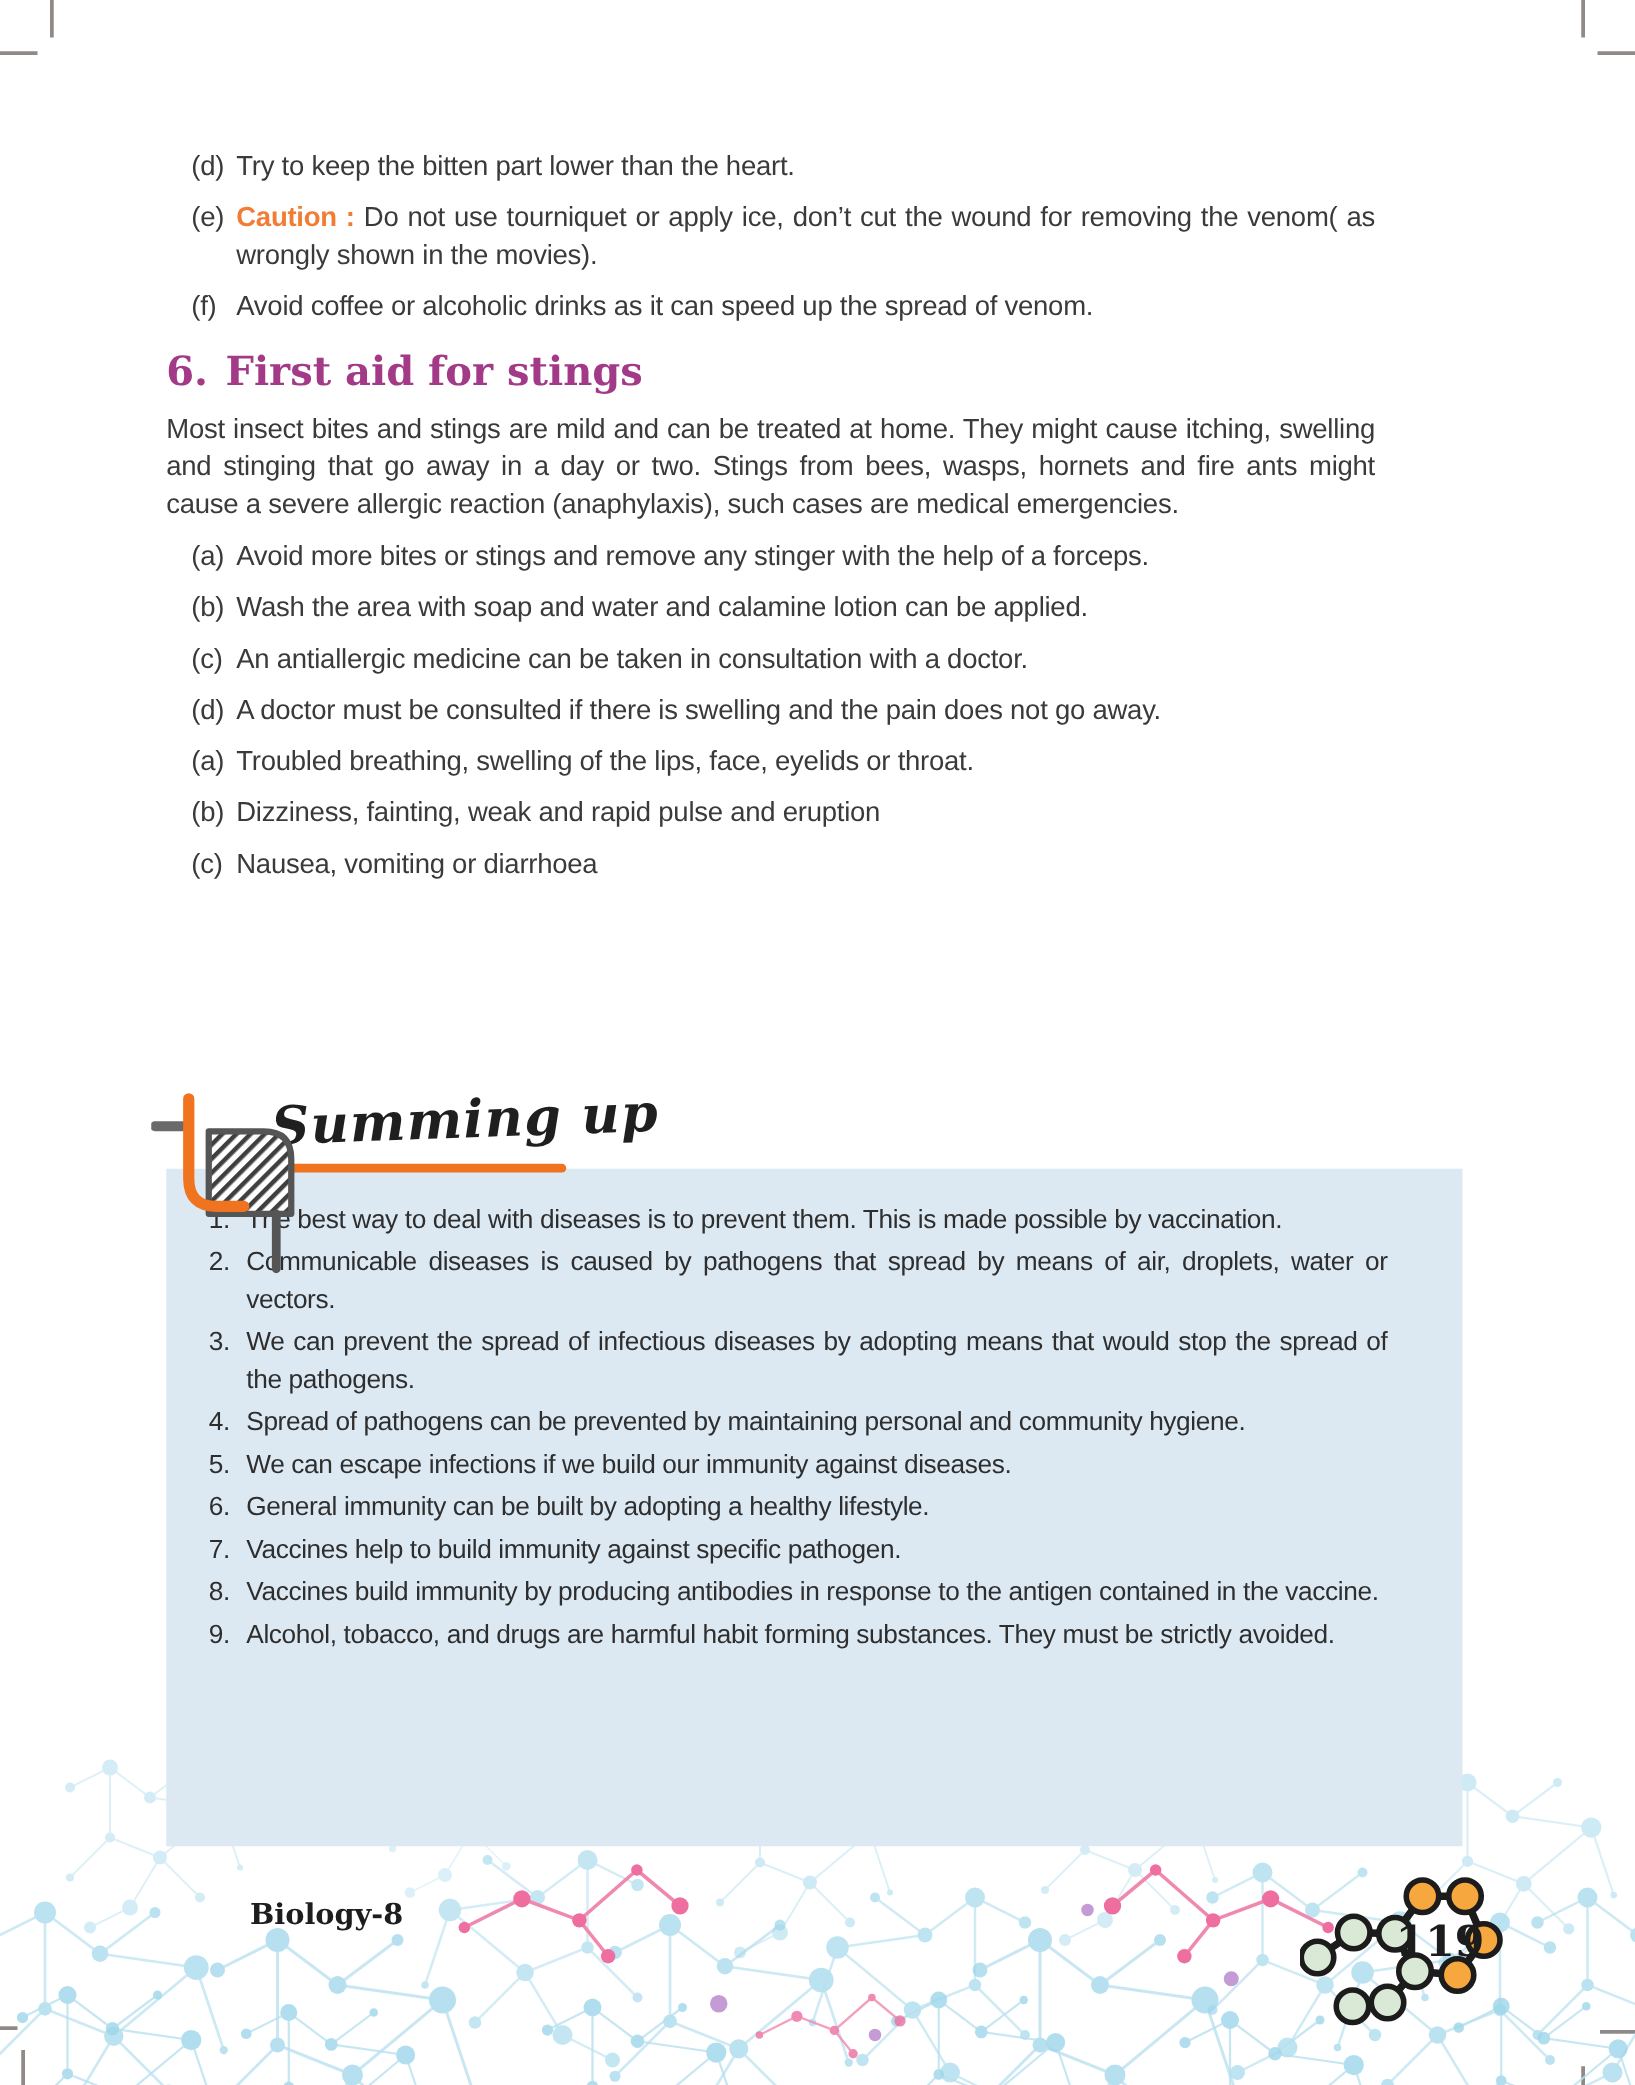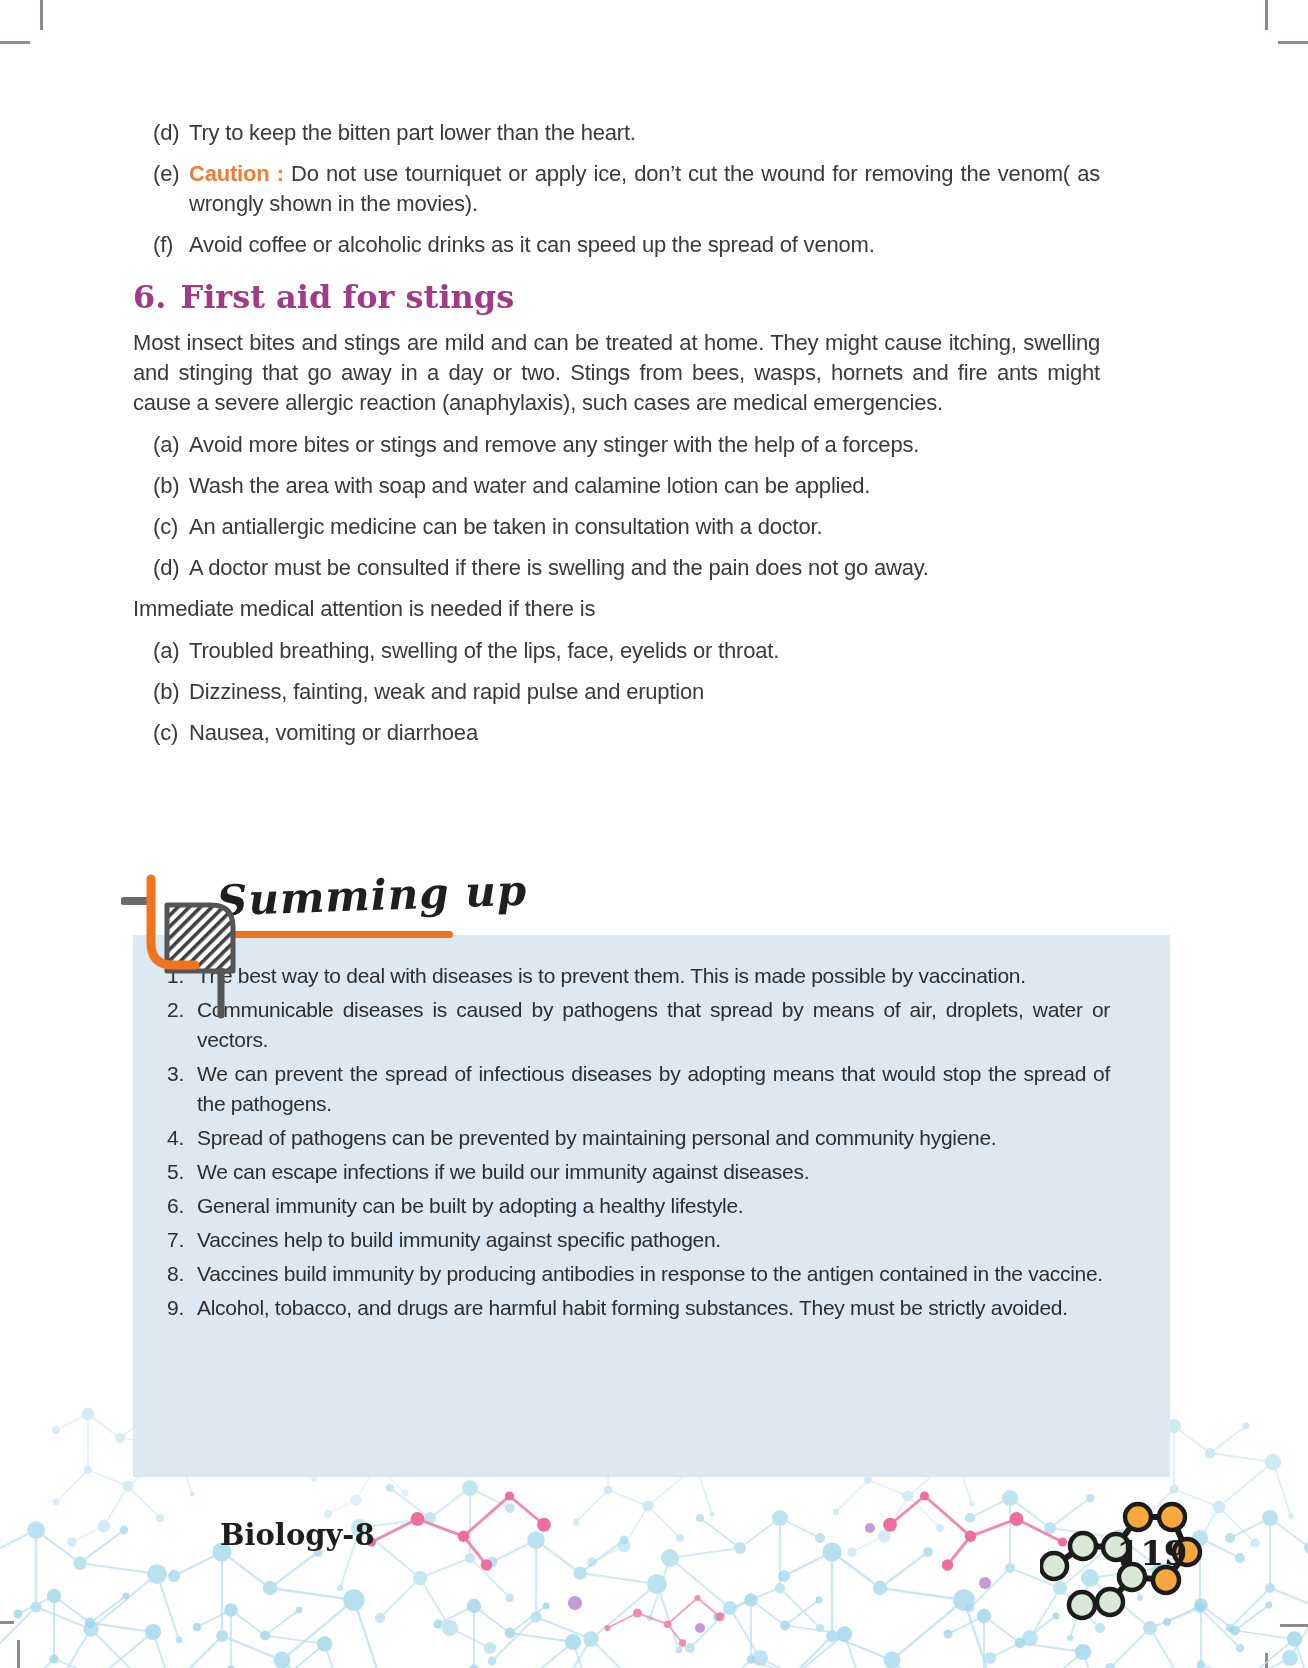--- a/index.html
+++ b/index.html
@@ -46,22 +46,22 @@
   .summing-underline-dash{
     position:absolute;left:-18px;top:58px;width:14px;height:7px;
     background:#f6a36b;border-radius:4px;
   }
   .summing-icon{position:absolute;left:-12px;top:-64px;z-index:3;}
   .sum-row{display:flex;font-size:21px;line-height:30px;color:#2e2e2e;margin-bottom:4px;letter-spacing:-0.3px;}
   .sum-num{flex:none;width:64px;text-align:right;padding-right:13px;box-sizing:border-box;}
   .sum-text{flex:1;padding-right:60px;}
   
   .footer-book{
-    position:absolute;left:220px;top:1518px;z-index:3;
-    font-family:"DejaVu Serif",serif;font-weight:bold;font-size:29px;color:#1d1d1d;
+    position:absolute;left:200px;top:1518px;z-index:3;
+    font-family:"DejaVu Serif",serif;font-weight:bold;font-size:23px;color:#1d1d1d;
   }
   .deco-band{position:absolute;left:0;top:1378px;z-index:0;}
   .molecule-badge{position:absolute;left:1040px;top:1470px;z-index:3;}
   .molecule-badge text{
     font-family:"DejaVu Serif",serif;font-weight:bold;font-size:34px;fill:#1c1c1c;
   }
 </style>
 </head>
 <body>
 
@@ -175,21 +175,20 @@
   <div class="li-row">
     <span class="li-label">(c)</span>
     <span class="li-text">An antiallergic medicine can be taken in consultation with a doctor.</span>
   </div>
   <div class="li-row">
     <span class="li-label">(d)</span>
     <span class="li-text">A doctor must be consulted if there is swelling and the pain does not go away.</span>
   </div>
 
 
-  <div class="para">Immediate medical attention is needed if there is</div>
 
   <div class="li-row">
     <span class="li-label">(a)</span>
     <span class="li-text">Troubled breathing, swelling of the lips, face, eyelids or throat.</span>
   </div>
   <div class="li-row">
     <span class="li-label">(b)</span>
     <span class="li-text">Dizziness, fainting,  weak and rapid pulse and eruption</span>
   </div>
   <div class="li-row">

